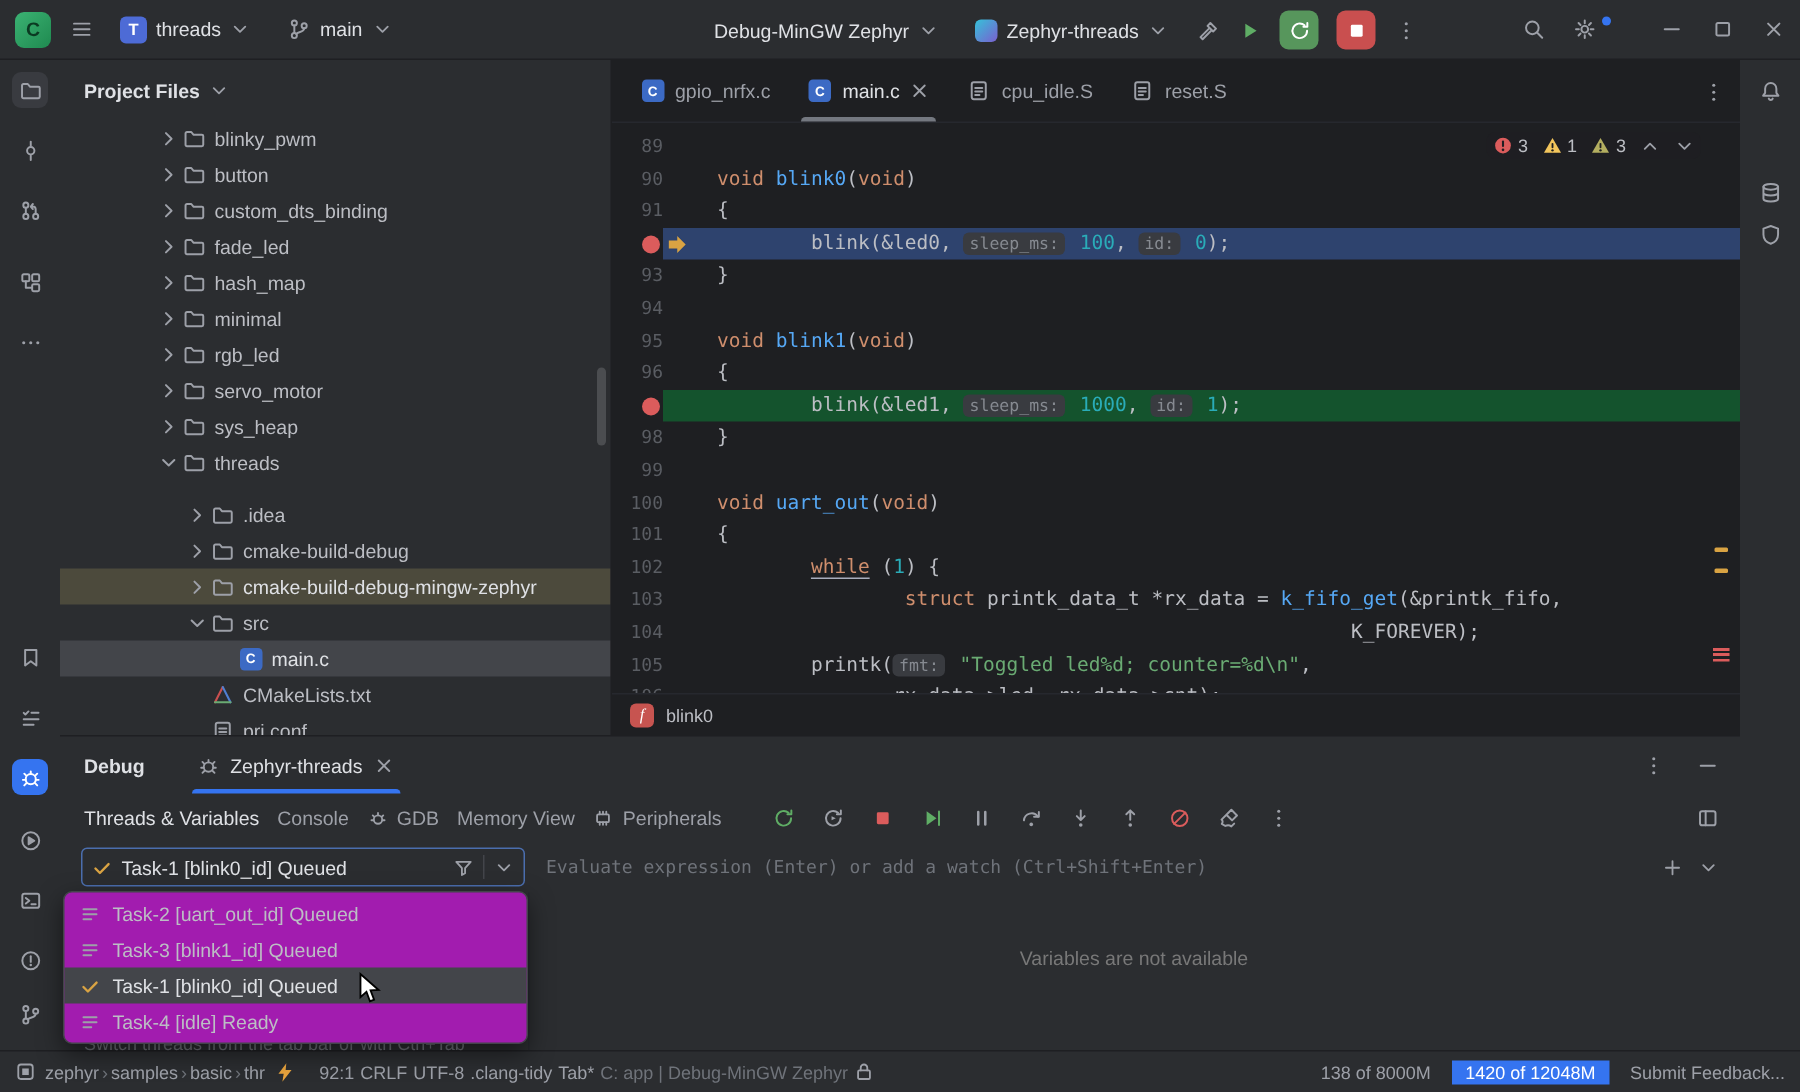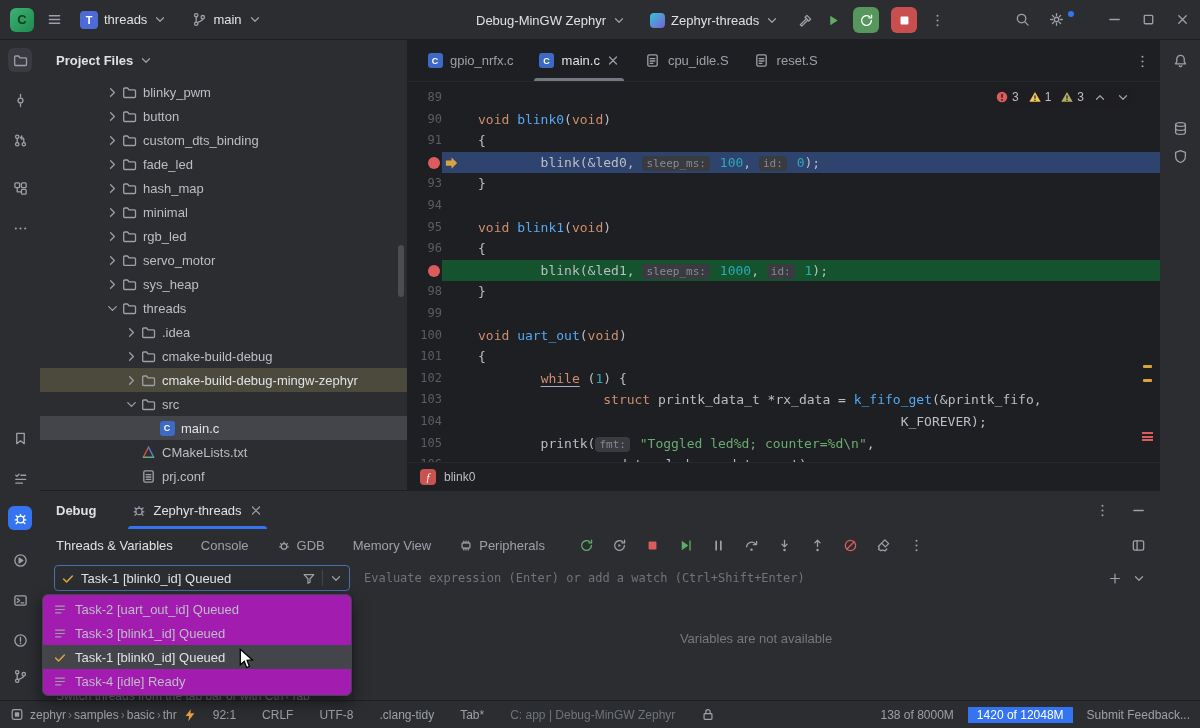--- a/index.html
+++ b/index.html
@@ -107,21 +107,21 @@
                    border-radius:6px;box-shadow:0 6px 16px rgba(0,0,0,.5);z-index:5;padding:2px 0;box-sizing:border-box}
   .ditem{height:24px;display:flex;align-items:center;gap:8px;padding:0 10px;color:#bcbec4;white-space:nowrap}
   .ditem.hl{background:#43454a;color:#dfe1e5}
   .ic-check{color:#d9a343}
 
   
   #statusbar{position:absolute;left:0;bottom:0;width:1200px;height:28px;background:#2b2d30;border-top:1px solid #1e1f22;
              display:flex;align-items:center;font-size:12px;color:#9da0a8;padding:0 0 0 10px;box-sizing:border-box}
   .sb-left{display:flex;align-items:center;gap:6px}
   .crumb-sep{color:#6f737a;padding:0 2px}
-  .sb-mid{display:flex;align-items:center;gap:26px;margin-left:16px}
+  .sb-mid{display:flex;align-items:center;gap:4px;margin-left:16px}
   .sb-run{color:#6f737a}
   .sb-right{margin-left:auto;display:flex;align-items:center;gap:14px;height:28px}
   .mem-chip{background:#3574f0;color:#fff;height:16px;display:flex;align-items:center;padding:0 9px}
   .sb-feedback{margin-right:10px}
 
   #cursor{position:absolute;left:238px;top:648px;z-index:9}
 </style>
 </head>
 <body>
 
@@ -478,21 +478,21 @@
               <path d="M4 6l4 4 4-4"></path>
             </svg>
           </span>
           <span class="ticon">
             <svg viewBox="0 0 16 16" width="15" height="15" fill="none" stroke="currentColor" stroke-width="1.4" stroke-linecap="round" stroke-linejoin="round">
               <path d="M1.8 4.2a1 1 0 0 1 1-1h3.1l1.5 1.9h6a1 1 0 0 1 1 1v6.2a1 1 0 0 1-1 1H2.8a1 1 0 0 1-1-1z"></path>
             </svg>
           </span>
           <span class="tlabel">threads</span>
         </div>
-        <div class="trow" style="padding-left: 83px;">
+        <div class="trow" style="padding-left: 83px; margin-top: 11px;">
           <span class="chev icon sm">
             <svg viewBox="0 0 16 16" width="15" height="15" fill="none" stroke="currentColor" stroke-width="1.4" stroke-linecap="round" stroke-linejoin="round">
               <path d="M6 4l4 4-4 4"></path>
             </svg>
           </span>
           <span class="ticon">
             <svg viewBox="0 0 16 16" width="15" height="15" fill="none" stroke="currentColor" stroke-width="1.4" stroke-linecap="round" stroke-linejoin="round">
               <path d="M1.8 4.2a1 1 0 0 1 1-1h3.1l1.5 1.9h6a1 1 0 0 1 1 1v6.2a1 1 0 0 1-1 1H2.8a1 1 0 0 1-1-1z"></path>
             </svg>
           </span>
@@ -831,21 +831,21 @@
             </svg>
           </span>
         <span class="icon">
             <svg viewBox="0 0 16 16" width="15" height="15" fill="none" stroke="currentColor" stroke-width="1.4" stroke-linecap="round" stroke-linejoin="round">
               <path d="M3 8h10"></path>
             </svg>
           </span>
       </span>
     </div>
     <div class="dp-tabs">
-      <span id="dtabs" style="display:flex;gap:28px">
+      <span id="dtabs" style="display:flex;gap:12px">
           <span class="dtab active">
             <span class="dlabel">Threads &amp; Variables</span>
           </span>
           <span class="dtab">
             <span class="dlabel">Console</span>
           </span>
           <span class="dtab">
             <span class="icon sm">
               <svg viewBox="0 0 16 16" width="15" height="15" fill="none" stroke="currentColor" stroke-width="1.4" stroke-linecap="round" stroke-linejoin="round">
                 <circle cx="8" cy="9" r="3.2"></circle>

